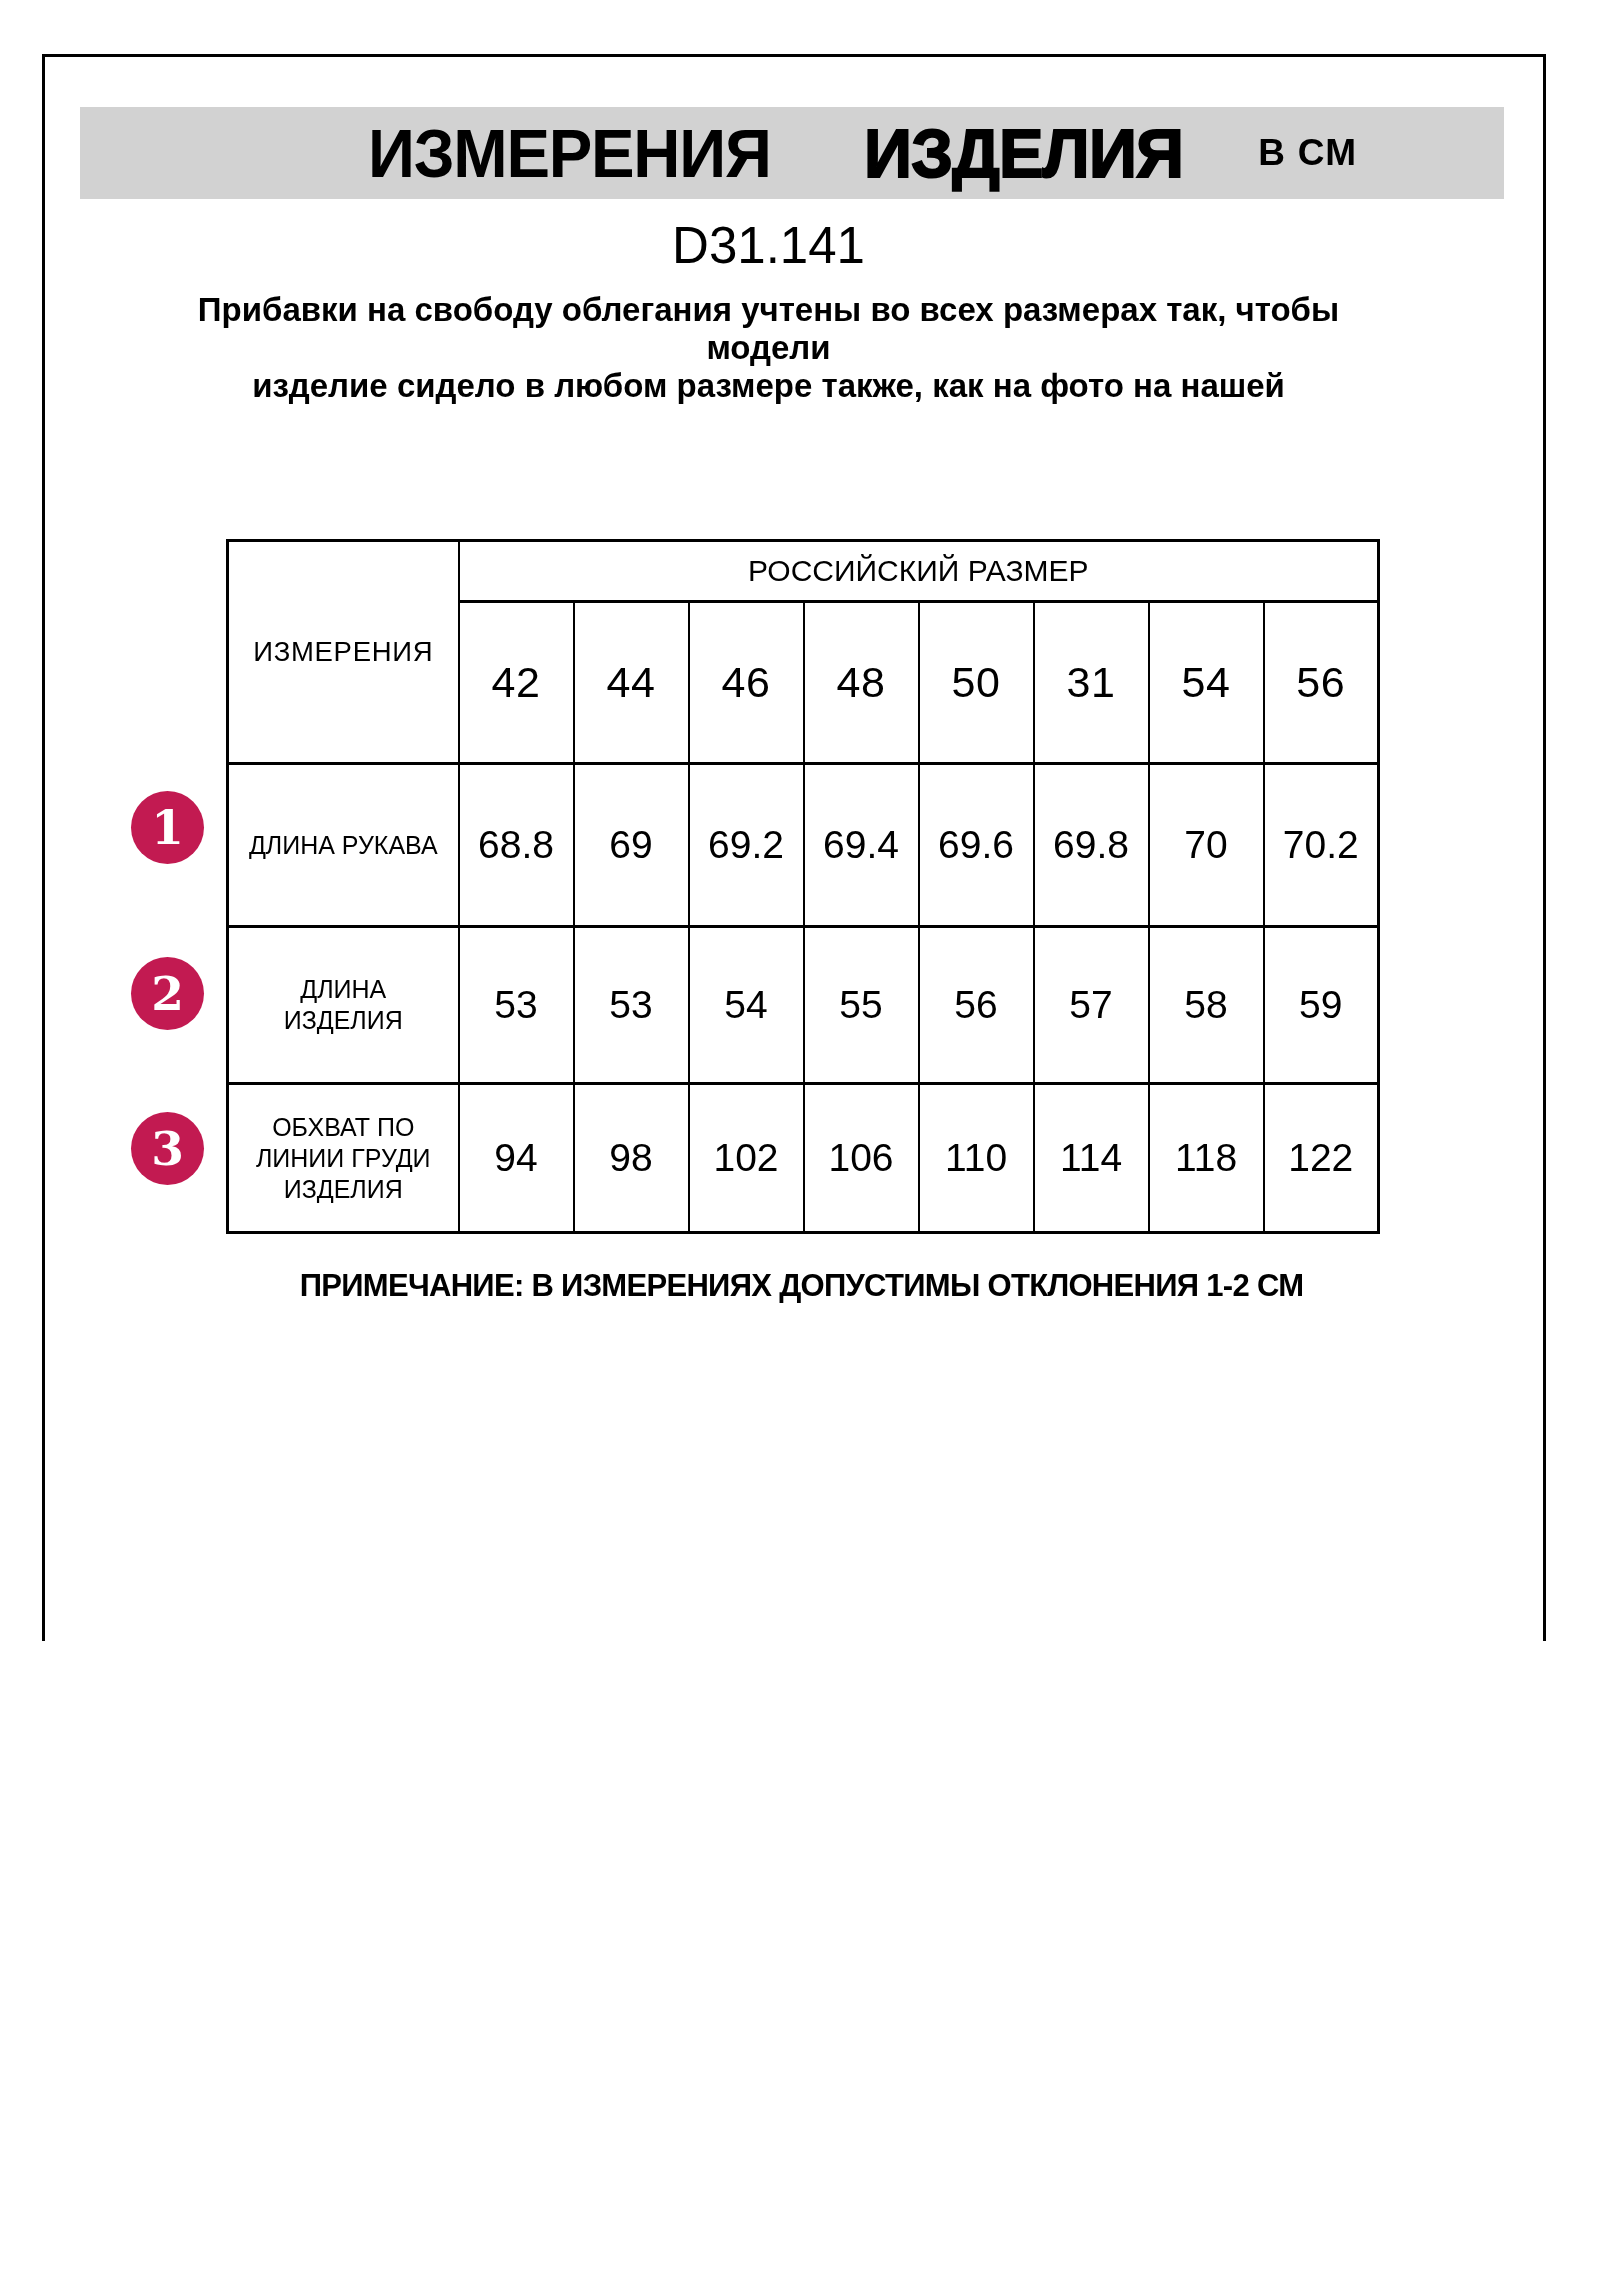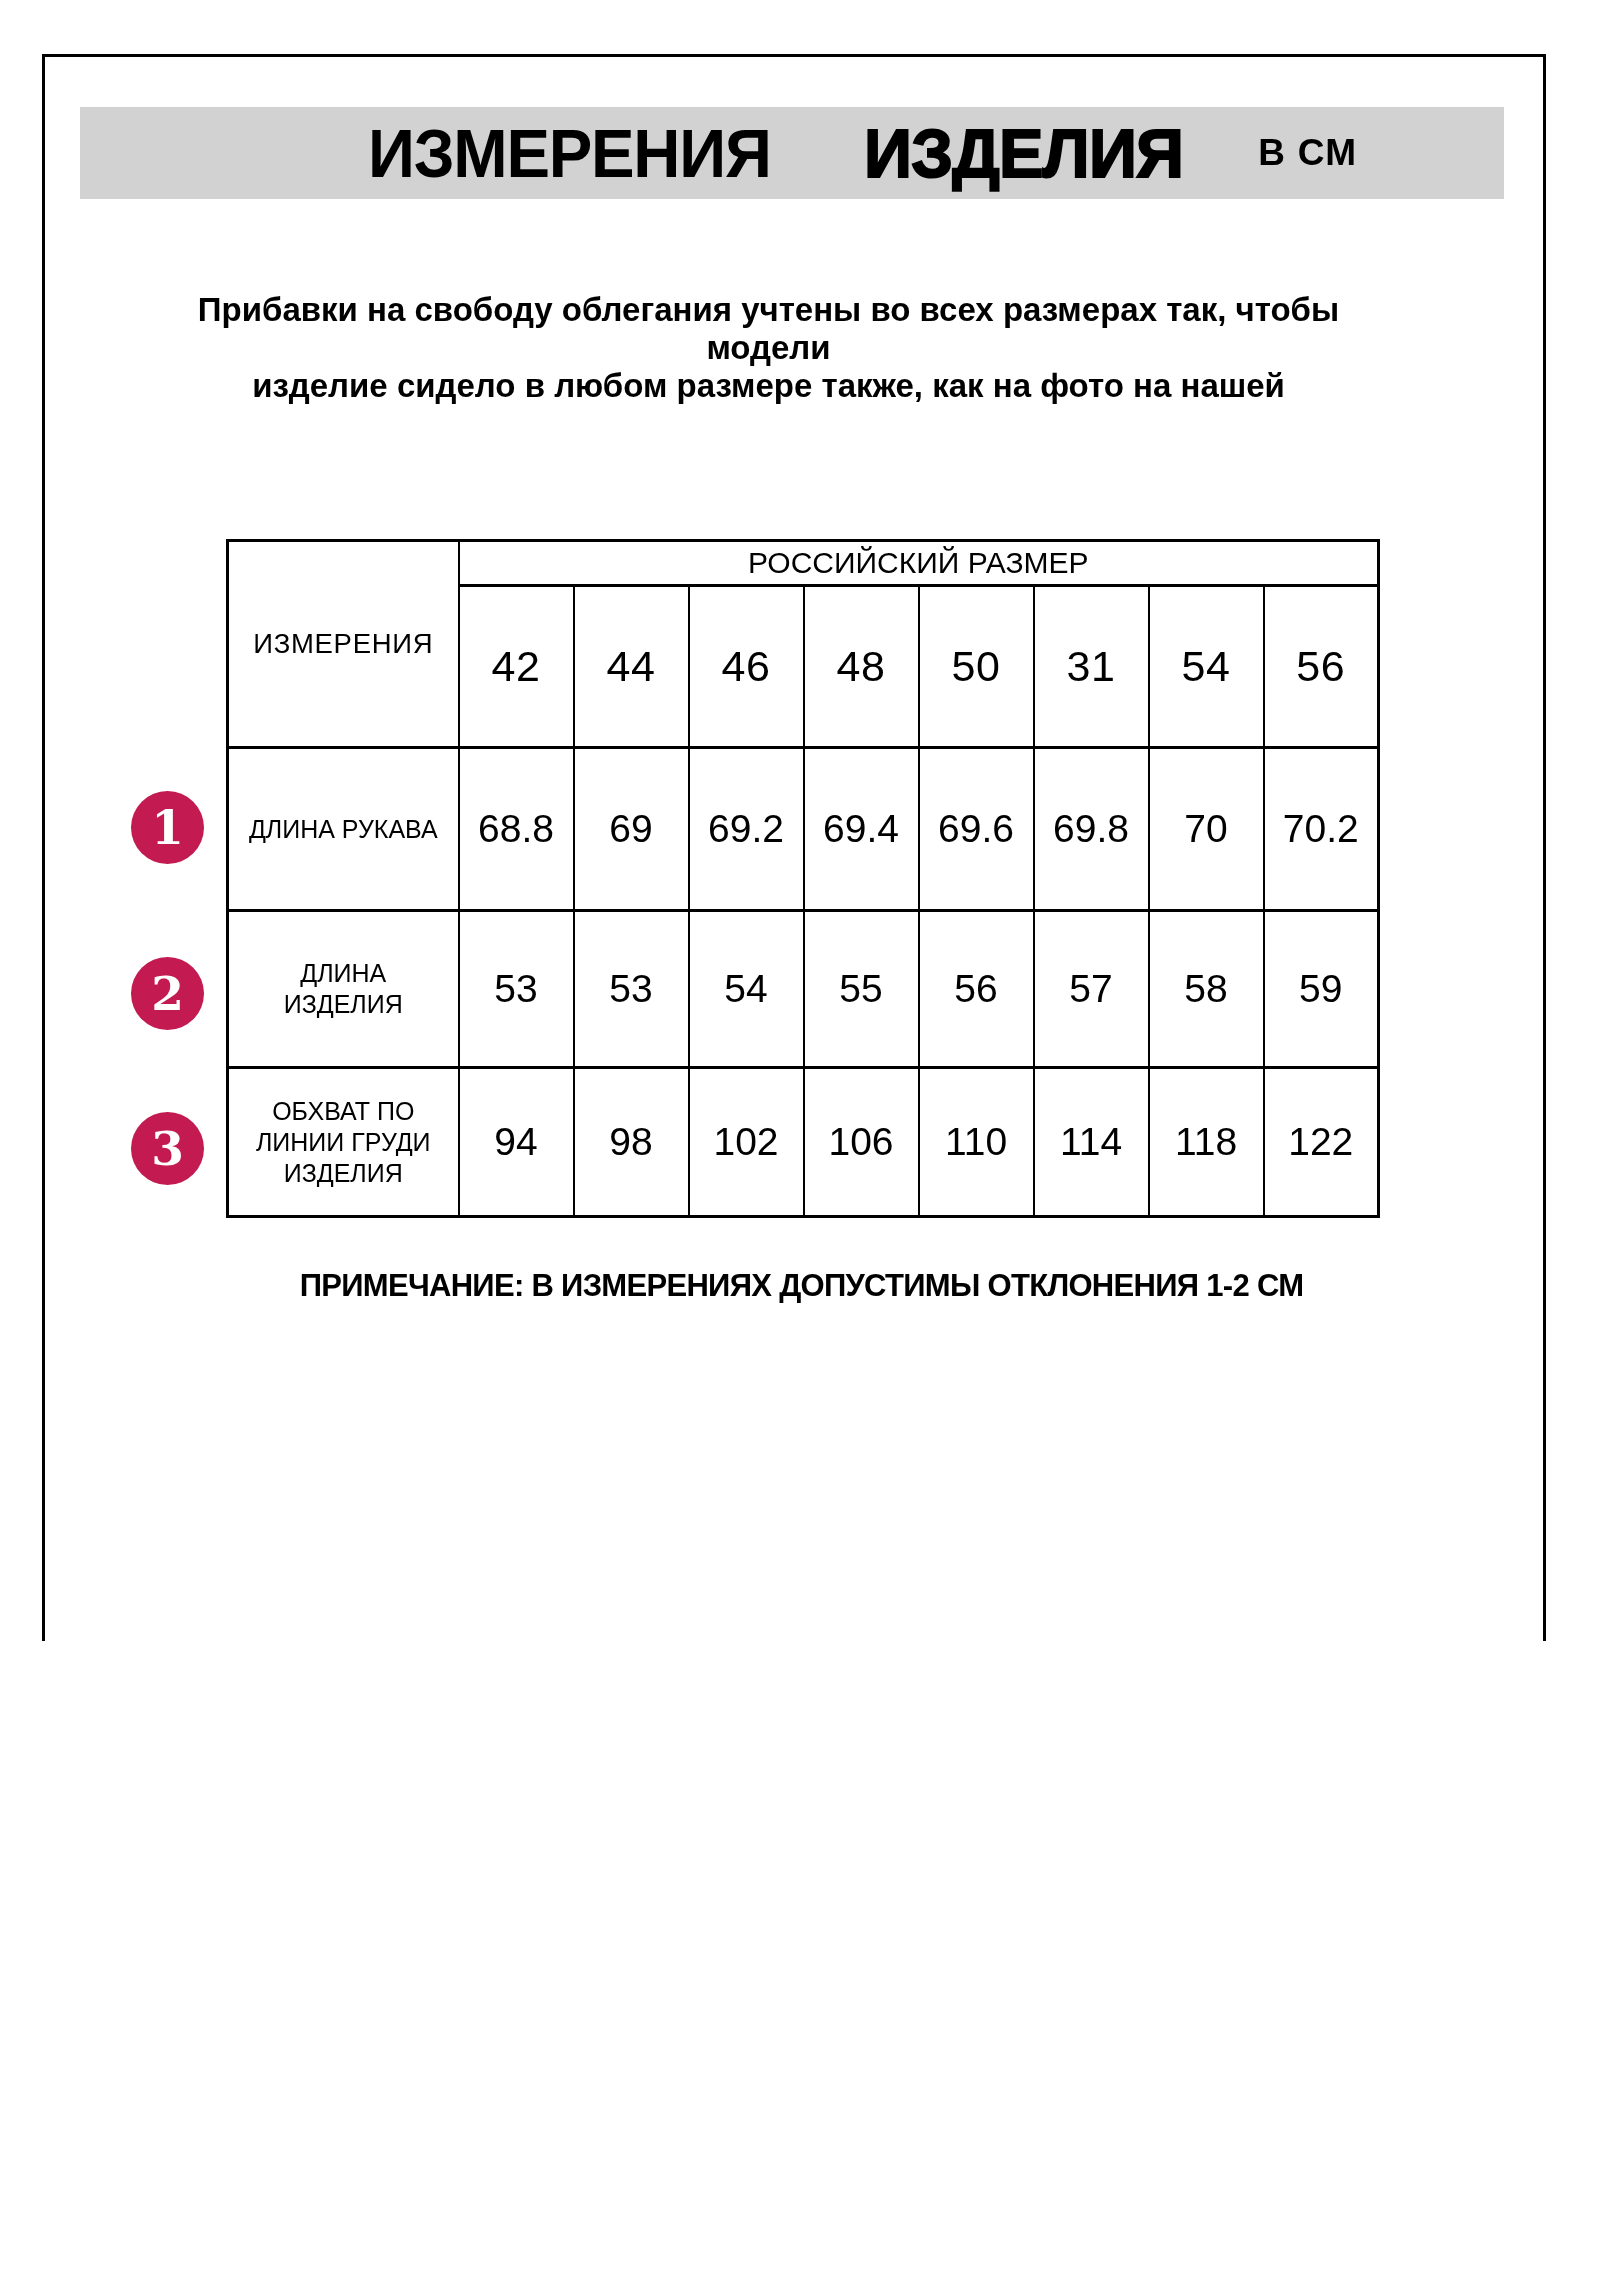--- a/index.html
+++ b/index.html
@@ -59,21 +59,21 @@
   
   table.size-table{
     position:absolute;left:226px;top:539px;
     border-collapse:collapse;
     border:3.9px solid #000;
     table-layout:fixed;
     text-align:center;
   }
   table.size-table th, table.size-table td{
     border:2px solid #000;
-    padding:4px;
+    padding:12px;
     vertical-align:middle;
     font-weight:normal;
   }
   .group-header{
     height:34px;
     font-size:30px;
     border-bottom:3.9px solid #000 !important;
   }
   .meas-col-header{
     font-size:27.5px;
@@ -120,20 +120,21 @@
 <div id="canvas">
 
   <div class="page-frame"></div>
 
   <div class="title-band">
     <span class="title-word1">ИЗМЕРЕНИЯ</span>
     <span class="title-word2">ИЗДЕЛИЯ</span>
     <span class="title-unit">В СМ</span>
   </div>
 
+  <div class="center-block product-code" style="top:216px">D31.141</div>
 
   <div class="center-block description" style="top:291px">
     <span>Прибавки на свободу облегания учтены во всех размерах так, чтобы</span>
     <span>модели</span>
     <span>изделие сидело в любом размере также, как на фото на нашей</span>
   </div>
 
   <table class="size-table">
     <colgroup>
       <col style="width:231px">

